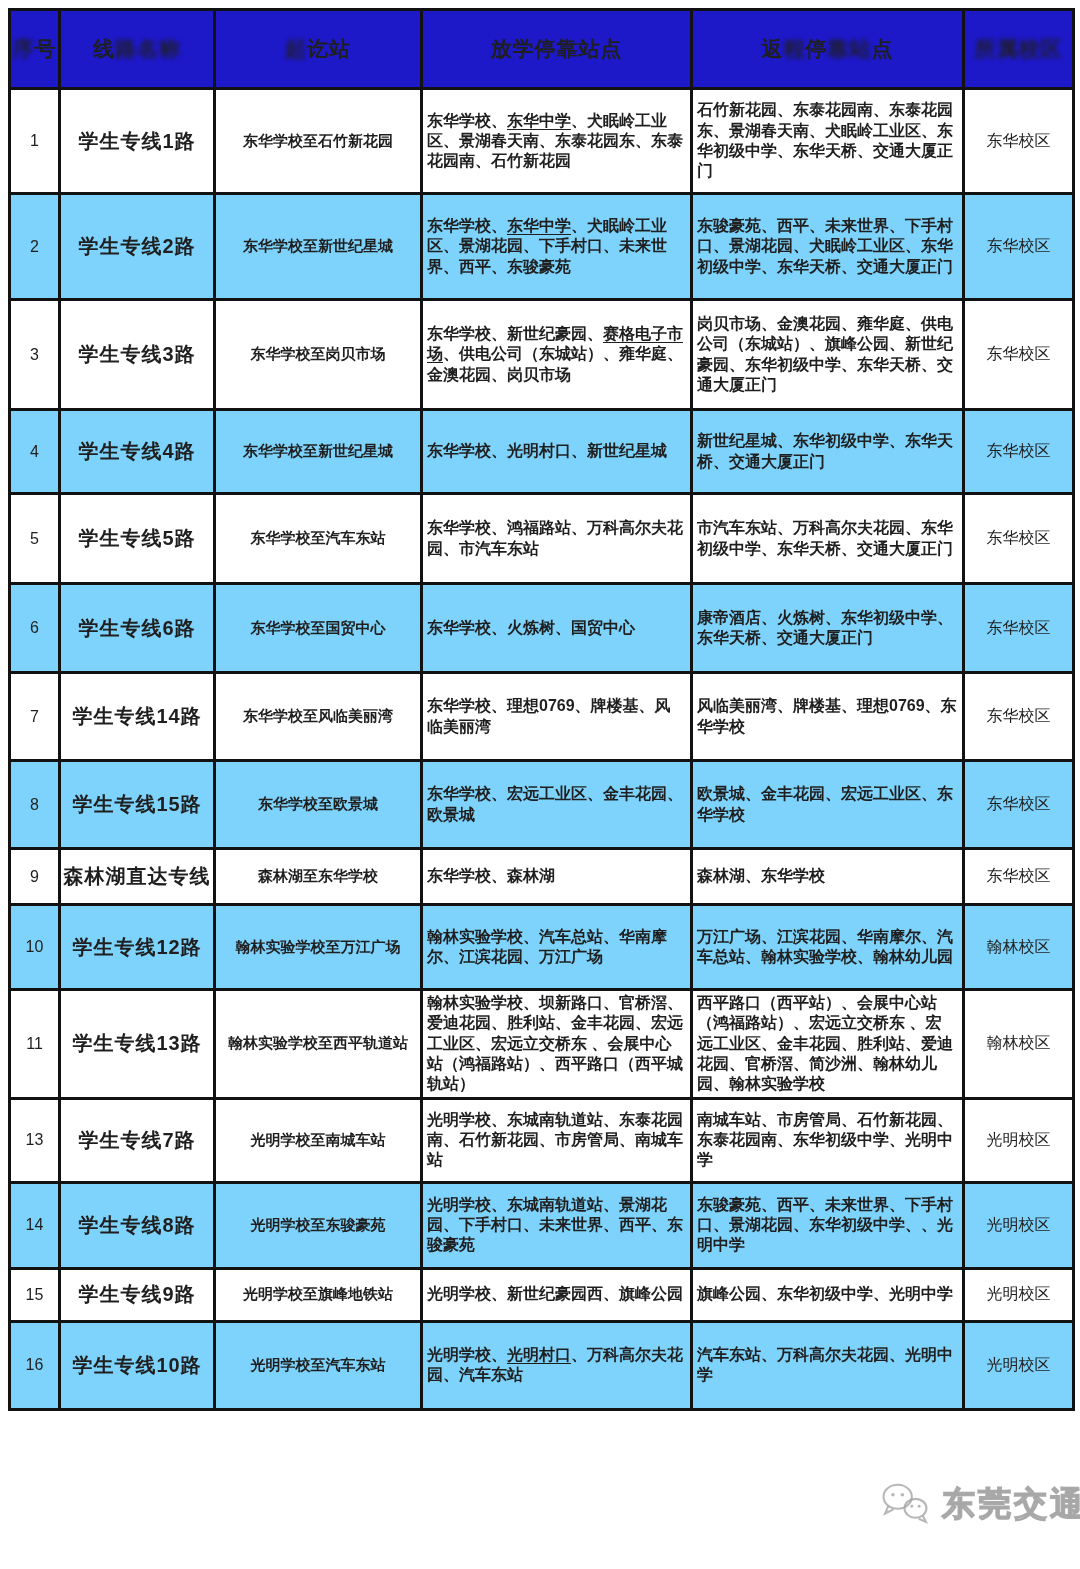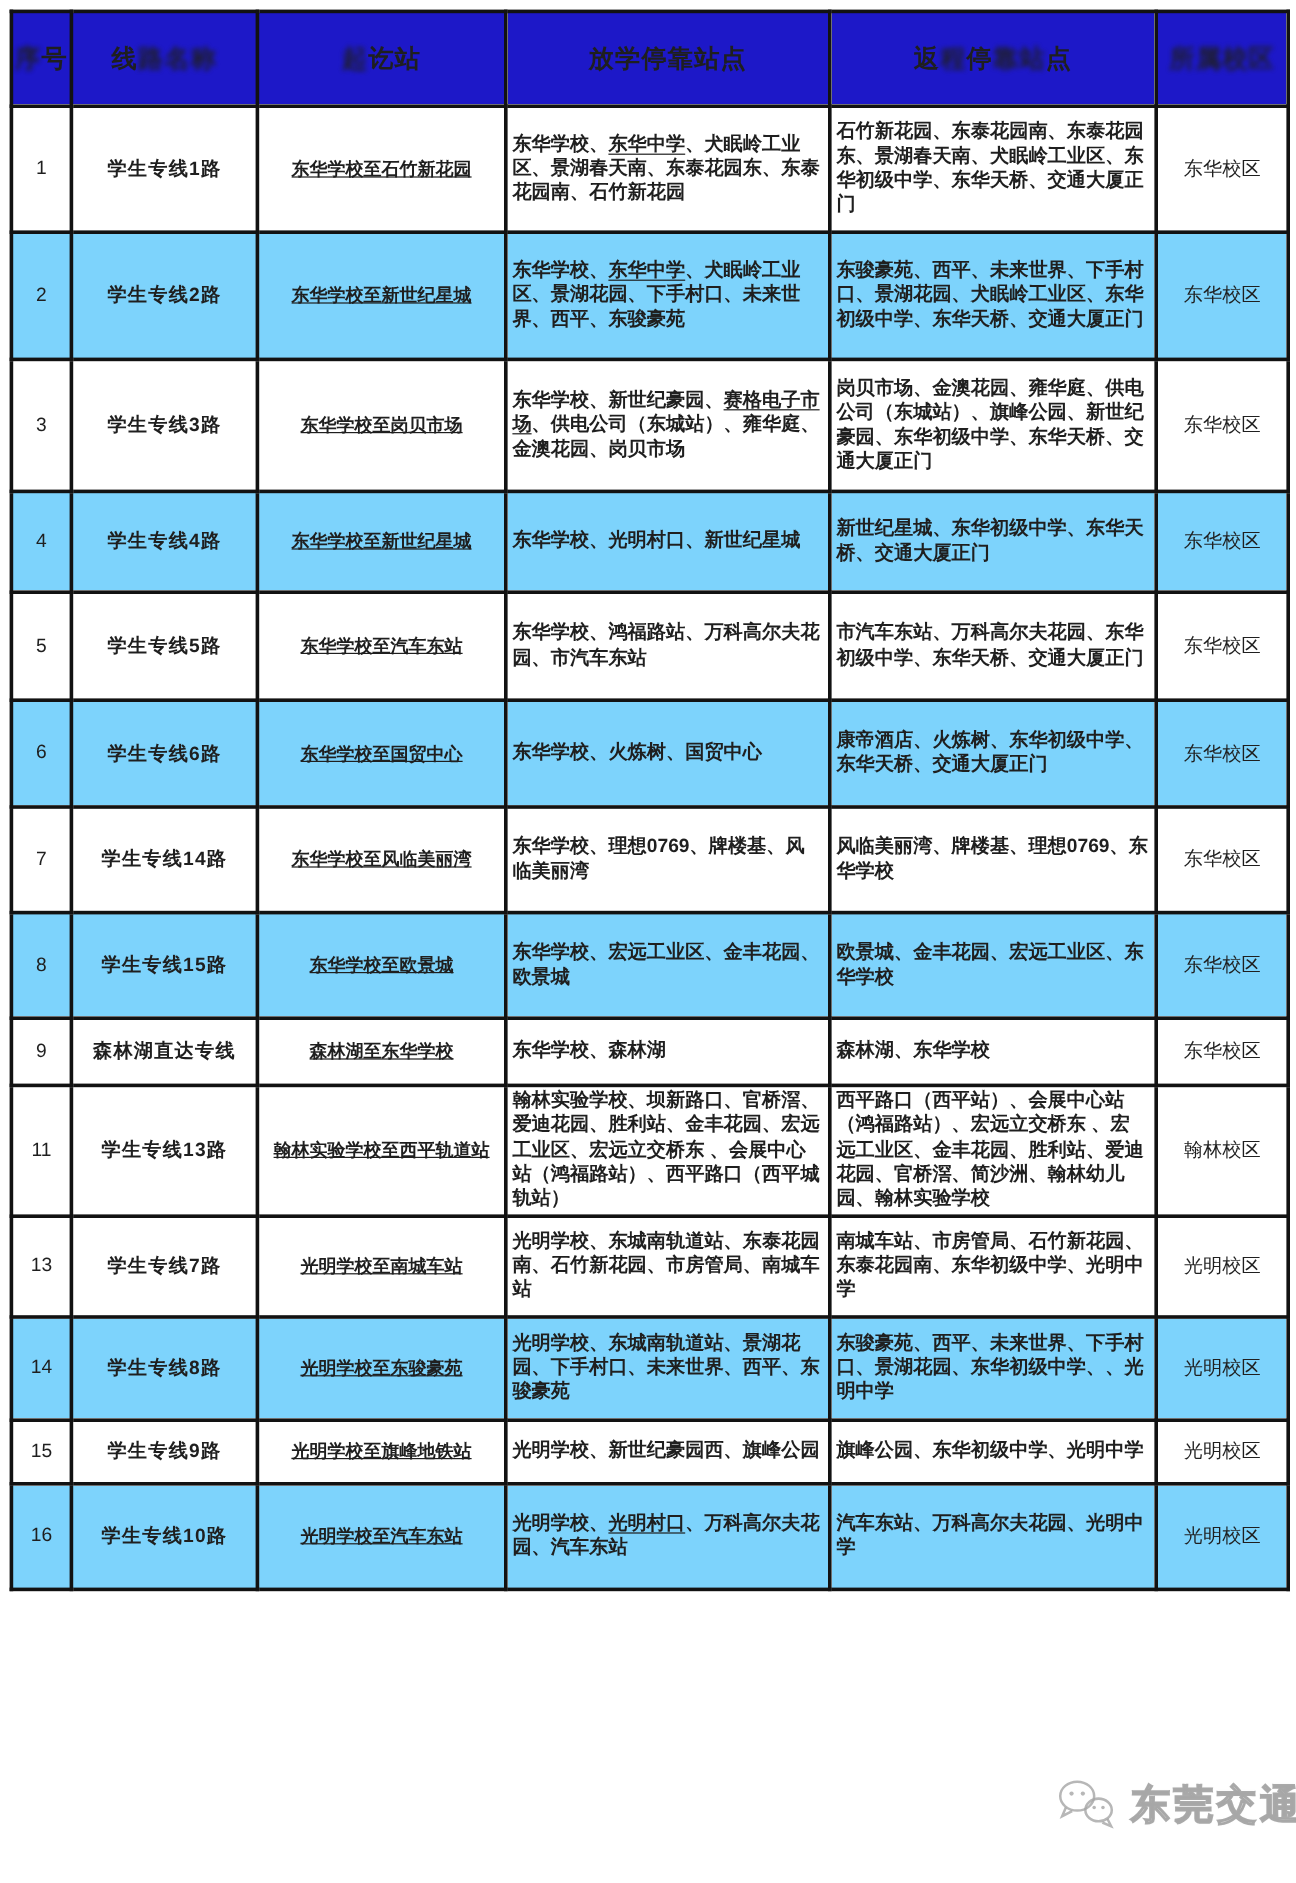--- a/index.html
+++ b/index.html
@@ -26,22 +26,22 @@
   thead th {
     background: #1d18c8;
     color: #ffffff;
     font-size: 21px;
     font-weight: bold;
     height: 74px;
     text-align: center;
     letter-spacing: 1px;
   }
   td.c-no   { text-align: center; font-size: 16px; font-weight: normal; }
-  td.c-line { text-align: center; font-size: 16px; font-weight: bold; letter-spacing: 1px; }
-  td.c-route{ text-align: center; font-size: 15px; font-weight: bold; padding: 0 4px; text-decoration: underline; }
+  td.c-line { text-align: center; font-size: 20px; font-weight: bold; letter-spacing: 1px; }
+  td.c-route{ text-align: center; font-size: 15px; font-weight: bold; padding: 0 4px; }
   td.c-out, td.c-ret {
     text-align: left;
     font-size: 16px;
     font-weight: 600;
     line-height: 1.27;
     padding: 2px 5px 2px 4px;
     vertical-align: middle;
   }
   td.c-campus { text-align: center; font-size: 16px; font-weight: normal; }
   tr.shaded td { background: #7dd3fc; }
@@ -156,20 +156,28 @@
       <td class="c-campus">东华校区</td>
     </tr>
         <tr style="height: 56px;">
       <td class="c-no">9</td>
       <td class="c-line">森林湖直达专线</td>
       <td class="c-route">森林湖至东华学校</td>
       <td class="c-out"><span>东华学校、森林湖</span></td>
       <td class="c-ret"><span>森林湖、东华学校</span></td>
       <td class="c-campus">东华校区</td>
     </tr>
+        <tr class="shaded" style="height: 85px;">
+      <td class="c-no">10</td>
+      <td class="c-line">学生专线12路</td>
+      <td class="c-route">翰林实验学校至万江广场</td>
+      <td class="c-out"><span>翰林实验学校、汽车总站、华南摩尔、江滨花园、万江广场</span></td>
+      <td class="c-ret"><span>万江广场、江滨花园、华南摩尔、汽车总站、翰林实验学校、翰林幼儿园</span></td>
+      <td class="c-campus">翰林校区</td>
+    </tr>
         <tr style="height: 104px;">
       <td class="c-no">11</td>
       <td class="c-line">学生专线13路</td>
       <td class="c-route">翰林实验学校至西平轨道站</td>
       <td class="c-out"><span>翰林实验学校、坝新路口、官桥滘、爱迪花园、胜利站、金丰花园、宏远工业区、宏远立交桥东 、会展中心站（鸿福路站）、西平路口（西平城轨站）</span></td>
       <td class="c-ret"><span>西平路口（西平站）、会展中心站（鸿福路站）、宏远立交桥东 、宏远工业区、金丰花园、胜利站、爱迪花园、官桥滘、简沙洲、翰林幼儿园、翰林实验学校</span></td>
       <td class="c-campus">翰林校区</td>
     </tr>
         <tr style="height: 84px;">
       <td class="c-no">13</td>

